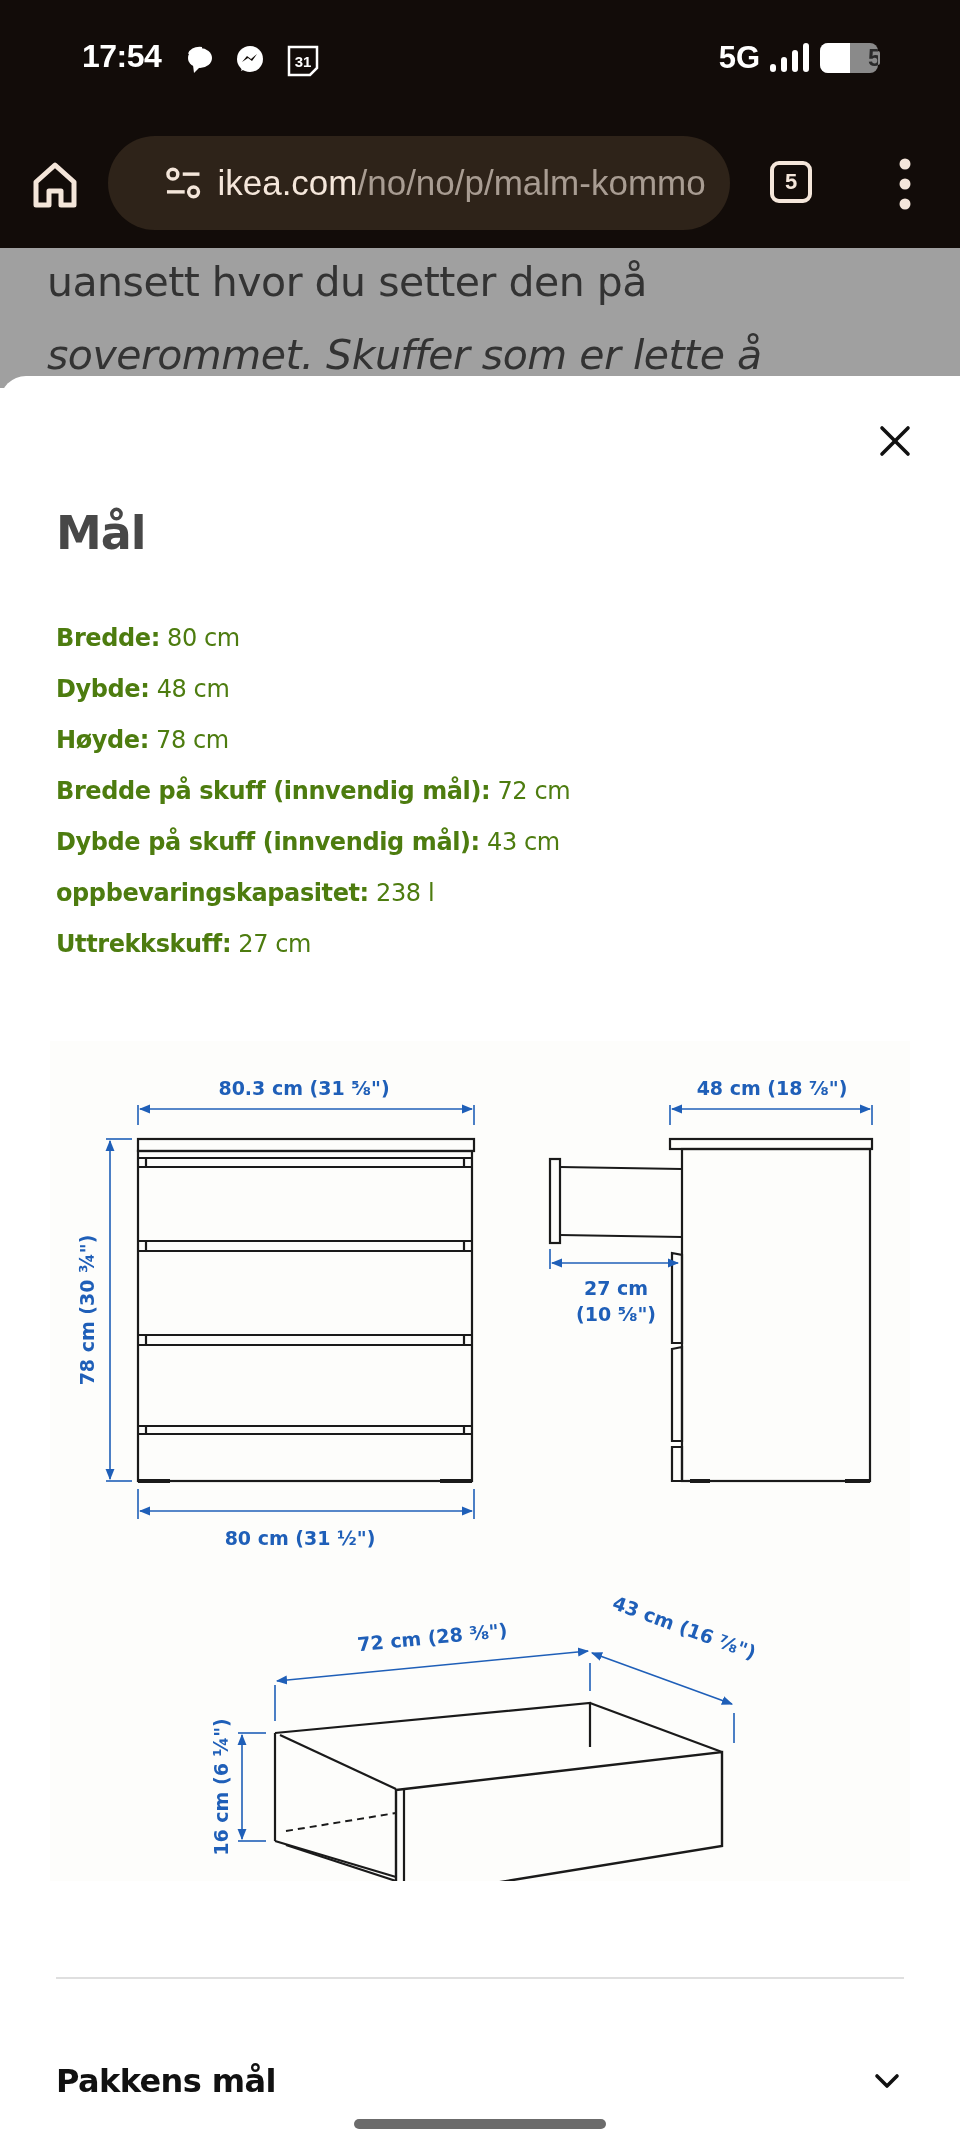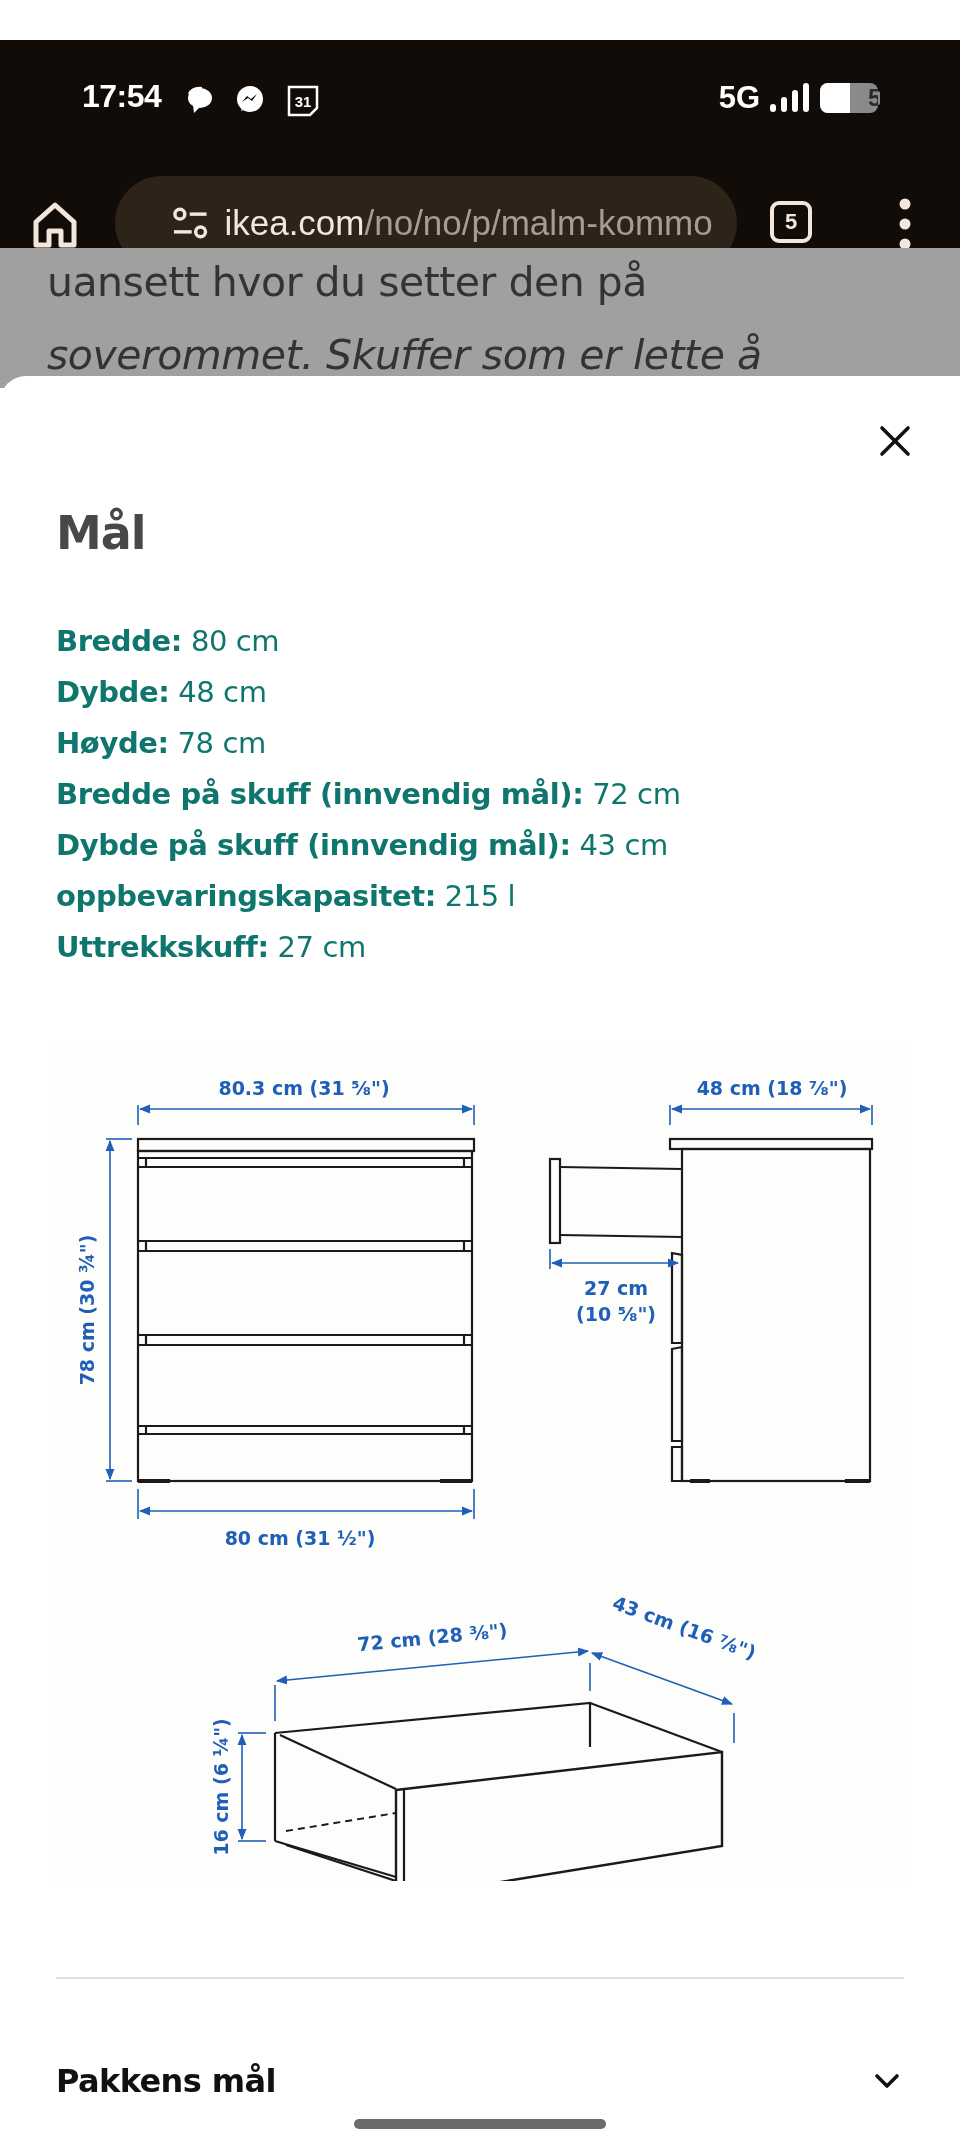--- a/index.html
+++ b/index.html
@@ -2,51 +2,51 @@
 <html><head>
 <meta charset="utf-8">
 <style>
   html, body { margin:0; padding:0; }
   body {
     width:960px; height:2133px; overflow:hidden; position:relative;
     background:#ffffff;
     font-family:"DejaVu Sans", sans-serif;
   }
   
-  .chrome { position:absolute; left:0; top:0; width:960px; height:285px; background:#120c09;margin-top:40px; }
+  .chrome { position:absolute; left:0; top:0; width:960px; height:285px; background:#120c09; }
   .statusbar { position:absolute; left:0; top:0; width:960px; height:120px; color:#fff; }
   .sb-time { position:absolute; left:82px; top:38px; font-family:"Liberation Sans", sans-serif; font-weight:bold; font-size:32px; letter-spacing:-0.5px; }
   .sb-icon { position:absolute; top:44px; }
   .sb-right { position:absolute; right:80px; top:40px; display:flex; align-items:center; gap:8px; }
   .sb-5g { font-family:"Liberation Sans", sans-serif; font-weight:bold; font-size:31px; }
   .battery { position:relative; width:58px; height:30px; border-radius:8px; background:#8a8a8a; overflow:hidden; }
   .battery .fill { position:absolute; left:0; top:0; bottom:0; width:52%; background:#fff; }
   .battery .pct { position:absolute; left:0; right:0; top:1px; text-align:left; font-family:"Liberation Sans", sans-serif; font-weight:bold; font-size:24px; color:#2a2a2a;padding-left:48px; }
   .battery-tip { width:4px; height:14px; background:#8a8a8a; border-radius:0 2px 2px 0; margin-left:-10px; }
 
   .toolbar { position:absolute; left:0; top:130px; width:960px; height:106px; }
   .home-btn { position:absolute; left:30px; top:30px; width:50px; height:50px; }
-  .urlbar { position:absolute; left:115px; top:6px; width:622px; height:94px; border-radius:47px; background:#2e2319; display:flex; align-items:center; }
+  .urlbar { position:absolute; left:108px; top:6px; width:622px; height:94px; border-radius:47px; background:#2e2319; display:flex; align-items:center; }
   .url-tune { margin-left:56px; width:40px; height:40px; }
   .url-text { margin-left:14px; font-family:"Liberation Sans", sans-serif; font-size:35px; white-space:nowrap; overflow:hidden; width:520px; }
   .url-domain { color:#f4e6da; }
   .url-path { color:#a89c92; }
   .tabs-btn { position:absolute; left:770px; top:31px; width:42px; height:42px; border:4px solid #f4e6da; border-radius:9px; box-sizing:border-box; color:#f4e6da; font-family:"Liberation Sans", sans-serif; font-weight:bold; font-size:22px; display:flex; align-items:center; justify-content:center; }
   .menu-btn { position:absolute; left:888px; top:24px; width:34px; height:60px; }
 
   
   .behind { position:absolute; left:0; top:248px; width:960px; height:140px; background:#a0a0a0; overflow:hidden; }
   .behind-line { position:absolute; left:47px; font-family:"DejaVu Sans", sans-serif; font-size:41px; color:#333; white-space:nowrap; letter-spacing:-0.5px; }
 
   
   .sheet { position:absolute; left:0; top:376px; width:960px; height:1773px; background:#fff; border-radius:26px 26px 0 0;padding-left:24px; }
   .close-btn { position:absolute; left:872px; top:42px; width:46px; height:46px; }
   .sheet-title { position:absolute; left:56px; top:130px; font-family:"DejaVu Sans", sans-serif; font-weight:bold; font-size:46px; color:#484848; letter-spacing:-1px; }
   .specs { position:absolute; left:56px; top:248px; list-style:none; margin:0; padding:0; }
-  .spec { height:51px; font-family:"DejaVu Sans", sans-serif; font-size:29px; color:#0f766e; white-space:nowrap; letter-spacing:-0.4px; }
+  .spec { height:51px; font-family:"DejaVu Sans", sans-serif; font-size:24px; color:#4d7c0f; white-space:nowrap; letter-spacing:-0.4px; }
   .spec-label { font-weight:bold; }
   .figure { position:absolute; left:50px; top:665px; width:860px; height:840px; background:#fdfdfb; }
   .figure svg text { font-family:"DejaVu Sans", sans-serif; font-weight:bold; fill:#1f5fb8; }
   .divider { position:absolute; left:56px; top:1601px; width:848px; height:2px; background:#dfdfdf; }
   .accordion { position:absolute; left:56px; top:1670px; width:848px; height:70px; display:flex; align-items:center; justify-content:space-between;gap:10px; }
   .accordion-label { font-family:"DejaVu Sans", sans-serif; font-weight:bold; font-size:32px; color:#111; letter-spacing:-0.6px; }
   .chevron { width:34px; height:34px; }
   .home-indicator { position:absolute; left:354px; top:1743px; width:252px; height:10px; border-radius:5px; background:#6b6b6b; }
 </style>
 </head>
@@ -126,21 +126,21 @@
   </svg>
 
   <h1 class="sheet-title" style="margin:0;">Mål</h1>
 
   <ul class="specs">
     <li class="spec"><span class="spec-label">Bredde:</span><span> 80 cm</span></li>
     <li class="spec"><span class="spec-label">Dybde:</span><span> 48 cm</span></li>
     <li class="spec"><span class="spec-label">Høyde:</span><span> 78 cm</span></li>
     <li class="spec"><span class="spec-label">Bredde på skuff (innvendig mål):</span><span> 72 cm</span></li>
     <li class="spec"><span class="spec-label">Dybde på skuff (innvendig mål):</span><span> 43 cm</span></li>
-    <li class="spec"><span class="spec-label">oppbevaringskapasitet:</span><span> 215 l</span></li>
+    <li class="spec"><span class="spec-label">oppbevaringskapasitet:</span><span> 238 l</span></li>
     <li class="spec"><span class="spec-label">Uttrekkskuff:</span><span> 27 cm</span></li>
   </ul>
 
   <div class="figure">
     <svg width="860" height="840" viewBox="0 0 860 840">
       <defs>
         <marker id="arr" viewBox="0 0 10 10" refX="9" refY="5" markerWidth="7" markerHeight="7" orient="auto-start-reverse">
           <path d="M0 1 L10 5 L0 9 Z" fill="#1f5fb8"></path>
         </marker>
       </defs>

